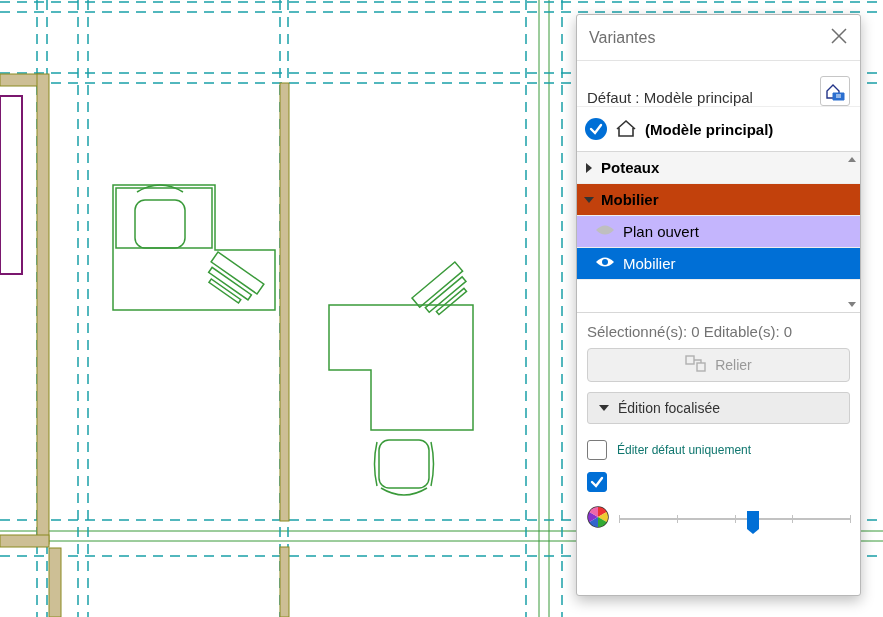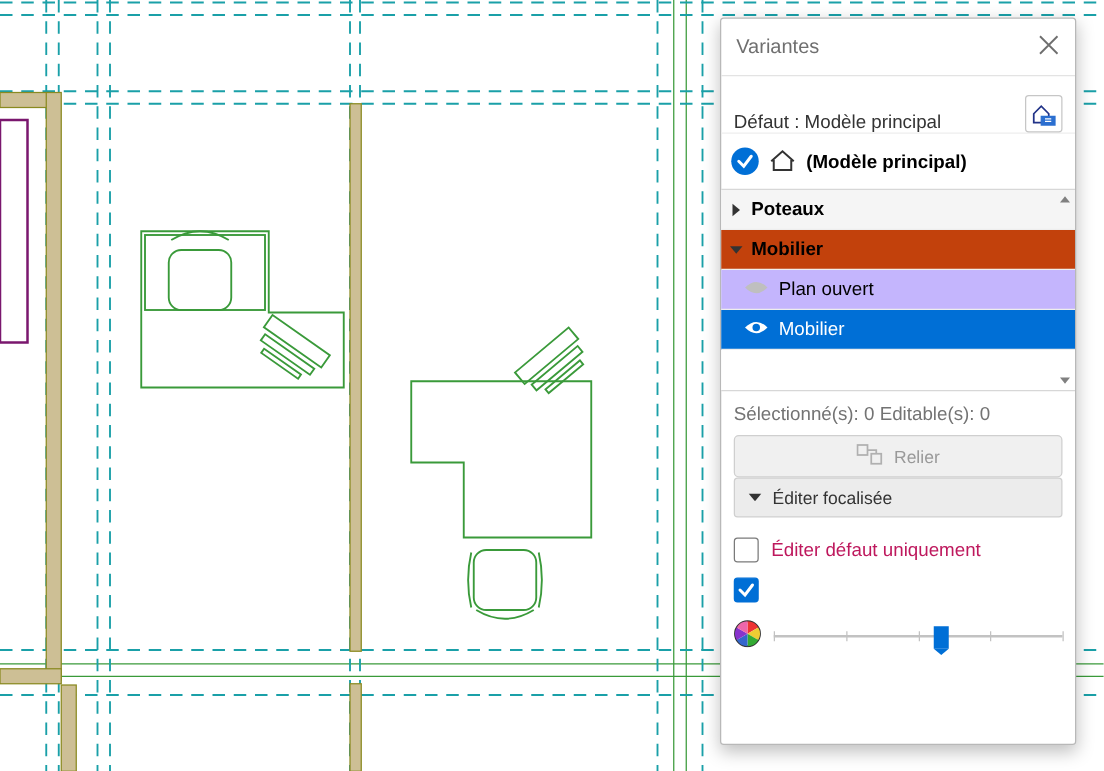--- a/index.html
+++ b/index.html
@@ -25,27 +25,27 @@
 .tree-leaf.sel .eye-ico path{fill:#fff}
 .eye-ico{width:20px;height:14px}
 .tree-label{font-weight:700;font-size:15px}
 .leaf-label{font-size:15px}
 .tree-blank{height:32px;background:#fff}
 .chev{width:12px;height:12px}
 .scroll-up,.scroll-down{position:absolute;right:0;width:16px;height:16px;display:flex;align-items:center;justify-content:center;color:#777}
 .scroll-up{top:0}
 .scroll-down{bottom:0}
 .status{padding:10px 10px 8px;font-size:15px;color:#737373}
-.btn{margin:0 10px 0;height:34px;border:1px solid #cfcfcf;border-radius:4px;background:#f0f0f0;display:flex;align-items:center;justify-content:center;gap:8px;color:#999}
+.btn{margin:0 10px 10px;height:34px;border:1px solid #cfcfcf;border-radius:4px;background:#f0f0f0;display:flex;align-items:center;justify-content:center;gap:8px;color:#999}
 .section{margin:0 10px 10px;height:32px;border:1px solid #cfcfcf;border-radius:3px;background:#ececec;display:flex;align-items:center;gap:8px;padding:0 10px;color:#333}
 .checkrow{display:flex;align-items:center;gap:10px;padding:6px 10px}
 .cbox{width:20px;height:20px;border:1px solid #7a7a7a;border-radius:3px;display:flex;align-items:center;justify-content:center;background:#fff}
 .cbox.on{background:#006fd6;border-color:#006fd6}
 .cbox.on svg path{stroke:#fff}
-.cb-label{font-size:15px;color:#be185d}
+.cb-label{font-size:12px;color:#0f766e}
 .slider-row{display:flex;align-items:center;gap:10px;padding:8px 10px 10px}
 .color-wheel{width:22px;height:22px}
 .slider{flex:1;height:24px;position:relative}
 .track{position:absolute;left:0;right:0;top:11px;height:2px;background:#c2c2c2}
 .tick{position:absolute;top:8px;width:1px;height:8px;background:#c2c2c2}
 .thumb{position:absolute;top:4px;width:12px;height:18px;background:#006fd6}
 .thumb:after{content:"";position:absolute;left:0;top:18px;border-left:6px solid transparent;border-right:6px solid transparent;border-top:5px solid #006fd6}
 </style>
 </head>
 <body>
@@ -216,21 +216,21 @@
             <path d="M9 5 L16 5 L16 8" fill="none" stroke="#b0b0b0" stroke-width="1.4"></path>
           </svg>
     </span>
     <span>Relier</span>
   </div>
 
   <div class="section">
     <svg class="chev" viewBox="0 0 12 12">
           <path d="M1 3 L6 9 L11 3" fill="#333"></path>
         </svg>
-    <span>Éditer focalisée</span>
+    <span>Édition focalisée</span>
   </div>
 
   <div class="checkrow">
     <span class="cbox"></span>
     <span class="cb-label">Éditer défaut uniquement</span>
   </div>
 
   <div class="checkrow">
     <span class="cbox on">
       <svg width="14" height="14" viewBox="0 0 14 14">

